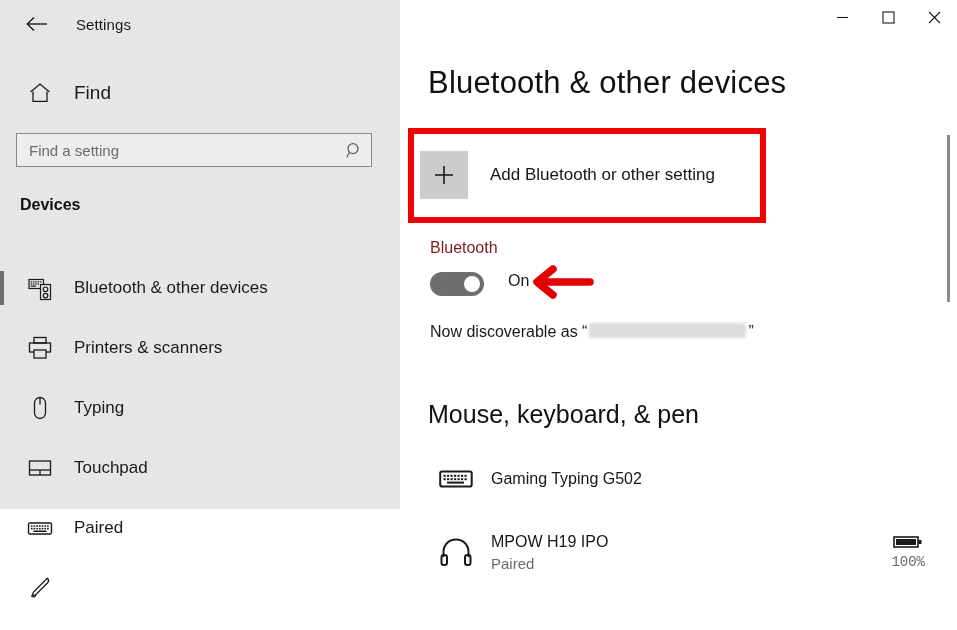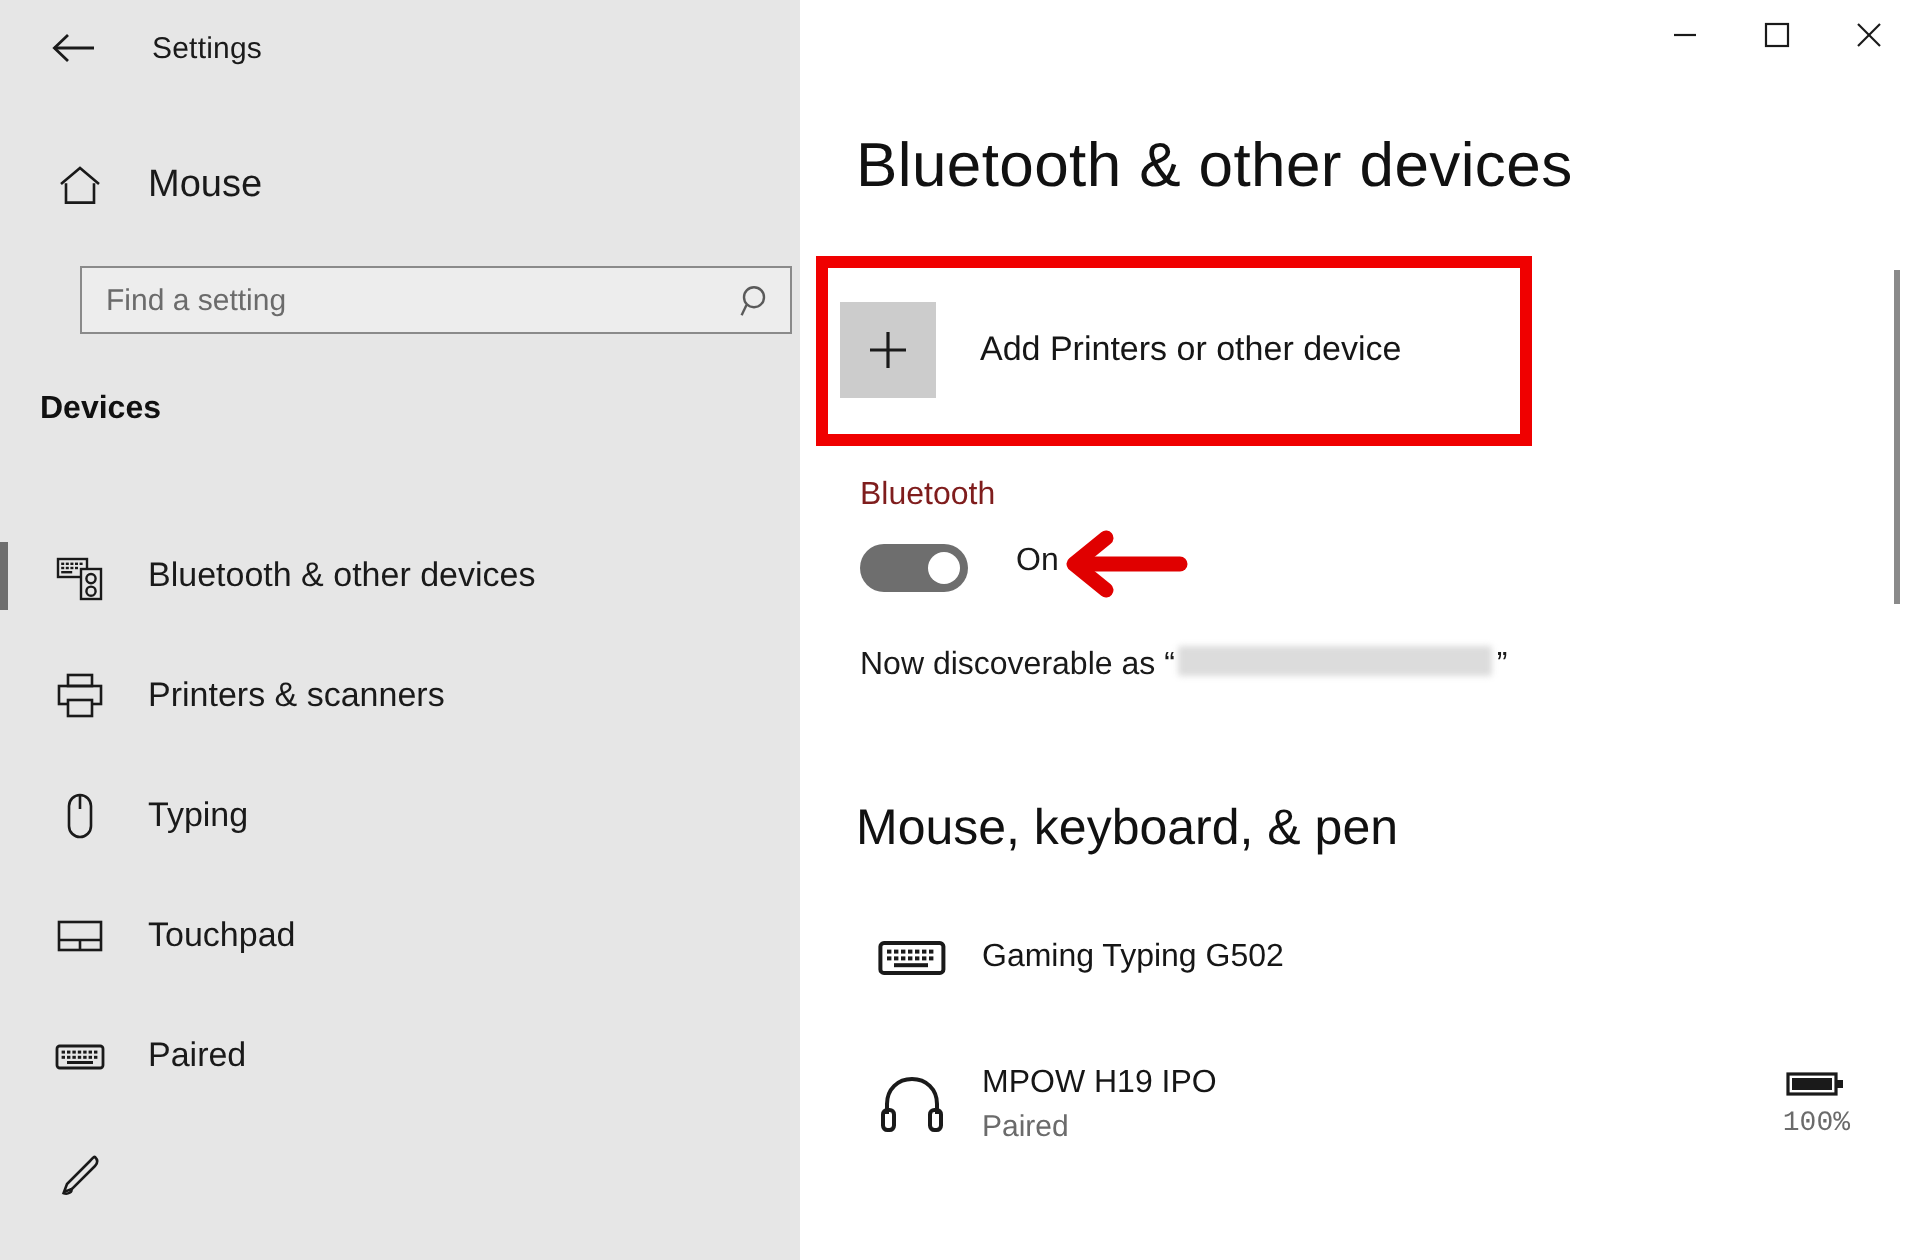--- a/index.html
+++ b/index.html
@@ -11,21 +11,21 @@
   }
   #app {
     position: relative;
     width: 957px; height: 630px;
     background: #ffffff;
   }
 
   
   #sidebar {
     position: absolute; left: 0; top: 0;
-    width: 400px; height: 630px;
+    width: 400px; height: 509px;
     background: #e6e6e6;
   }
   #titlebar {
     position: absolute; left: 0; top: 0;
     width: 400px; height: 48px;
     display: flex; align-items: center;
   }
   #back-button {
     width: 46px; height: 32px;
     margin-left: 14px;
@@ -48,21 +48,21 @@
     width: 44px; margin-left: 18px;
     display: flex; align-items: center; justify-content: center;
     flex: 0 0 auto;
   }
   #home-label {
     font-size: 19px; color: #1a1a1a;
     margin-left: 12px;
   }
 
   #search-box {
-    position: absolute; left: 40px; top: 133px;
+    position: absolute; left: 16px; top: 133px;
     width: 356px; height: 34px;
     background: #ededed;
     border: 1px solid #8a8a8a;
     display: flex; align-items: center;
   }
   #search-input {
     flex: 1 1 auto;
     border: none; outline: none; background: transparent;
     font-family: "Liberation Sans", sans-serif;
     font-size: 15px; color: #333;
@@ -263,21 +263,21 @@
       <div id="app-title">Settings</div>
     </div>
 
     <div id="home-row">
       <span class="nav-icon">
         <svg width="24" height="22" viewBox="0 0 24 22">
           <path d="M2.5 10 L12 2 L21.5 10" fill="none" stroke="#1a1a1a" stroke-width="1.3"></path>
           <path d="M5 9.6 L5 19.3 L19 19.3 L19 9.6" fill="none" stroke="#1a1a1a" stroke-width="1.3"></path>
         </svg>
       </span>
-      <span id="home-label">Mouse</span>
+      <span id="home-label">Find</span>
     </div>
 
     <div id="search-box">
       <input id="search-input" type="text" placeholder="Find a setting" style="">
       <span id="search-icon-wrap">
         <svg width="17" height="17" viewBox="0 0 17 17">
           <circle cx="7" cy="6.6" r="5" fill="none" stroke="#5a5a5a" stroke-width="1.2"></circle>
           <line x1="3.3" y1="10.4" x2="0.8" y2="15.6" stroke="#5a5a5a" stroke-width="1.2"></line>
         </svg>
       </span>
@@ -405,21 +405,21 @@
     <h1 id="page-title">Bluetooth &amp; other devices</h1>
 
     <div id="add-device-highlight"></div>
     <div id="add-device-button">
       <span id="plus-tile">
         <svg width="26" height="26" viewBox="0 0 26 26">
           <line x1="13" y1="4" x2="13" y2="22" stroke="#1a1a1a" stroke-width="1.6"></line>
           <line x1="4" y1="13" x2="22" y2="13" stroke="#1a1a1a" stroke-width="1.6"></line>
         </svg>
       </span>
-      <span id="add-device-label">Add Printers or other device</span>
+      <span id="add-device-label">Add Bluetooth or other setting</span>
     </div>
 
     <div id="bt-section-label">Bluetooth</div>
 
     <div id="bt-toggle-row">
       <div id="bt-toggle">
         <span class="knob"></span>
       </div>
       <span id="bt-toggle-state">On</span>
     </div>

